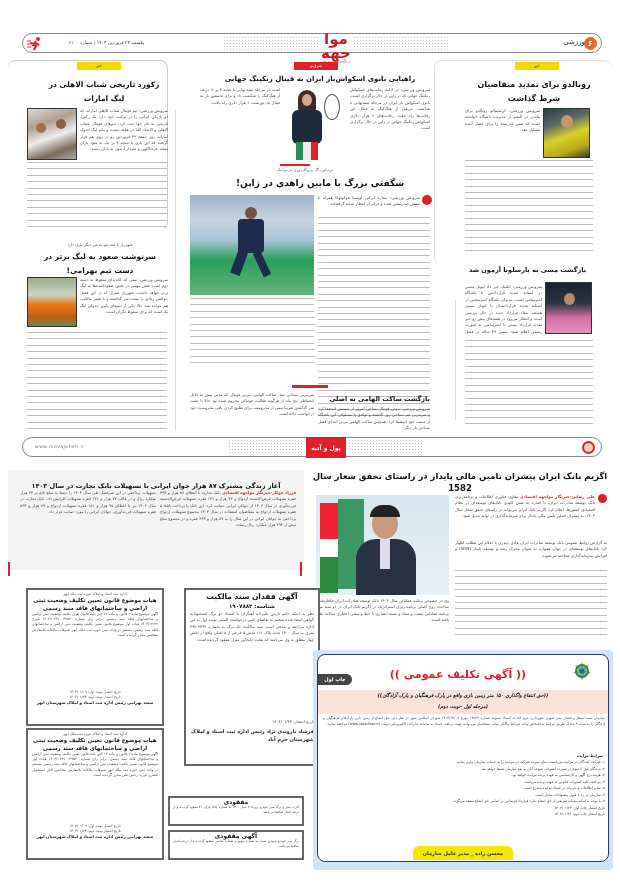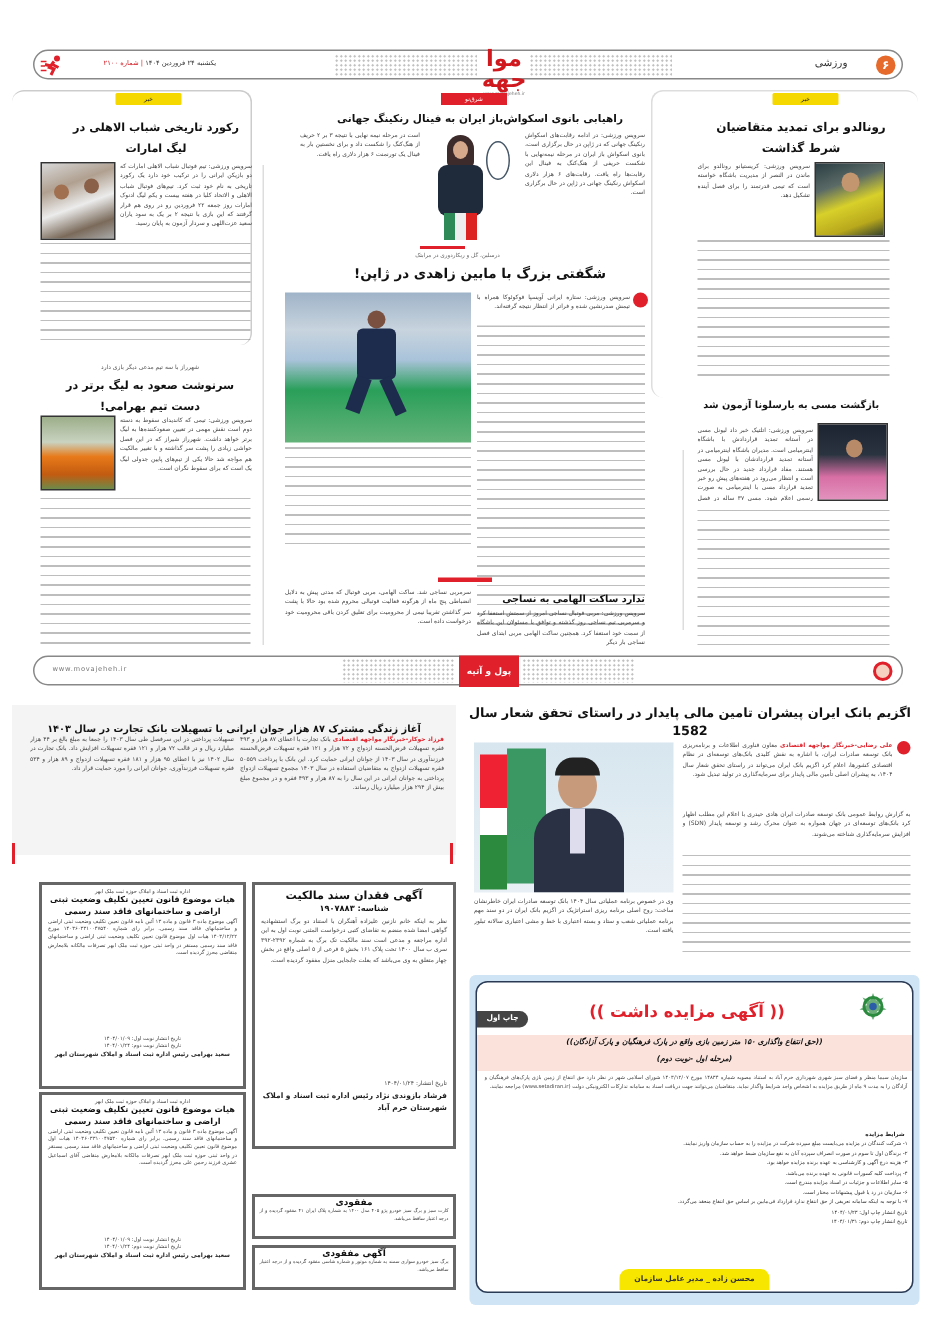--- a/index.html
+++ b/index.html
@@ -17,21 +17,21 @@
 .notice{position:absolute;border:2px double #666;background:#fff}
 .notice .t{font-weight:bold;text-align:center;color:#111}
 .redbar{position:absolute;background:#e0202a}
 .lines{background-image:repeating-linear-gradient(to bottom,#888 0 1px,transparent 1px 6.4px);opacity:.55}
 </style>
 </head>
 <body>
 
 <div class="bar" style="top:33px;">
   <div class="abs" style="right:4px;top:3px;width:13px;height:13px;border-radius:50%;background:#e66a2c;color:#fff;font-size:8px;font-weight:bold;text-align:center;line-height:13px">۶</div>
-  <div class="abs" style="right:36px;top:4px;font-size:7px;color:#333">ورزشی</div>
+  <div class="abs" style="right:16px;top:4px;font-size:7px;color:#333">ورزشی</div>
   <div class="dots" style="left:330px;width:95px;top:2px;height:15px"></div>
   <div class="dots" style="left:200px;width:95px;top:2px;height:15px"></div>
   <div class="abs" style="left:290px;top:-2px;width:46px;text-align:center">
     <div style="font-size:15px;font-weight:bold;color:#d0181f;line-height:14px">موا جهه</div>
     <div style="font-size:3px;color:#777;direction:ltr">www.movajeheh.ir</div>
   </div>
   <div class="abs" style="left:46px;top:6px;font-size:4.5px;color:#333;white-space:nowrap">
     <span>یکشنبه ۲۴ فروردین ۱۴۰۴</span>
     <span style="color:#d0181f"> | </span>
     <span style="color:#d0181f">شماره ۲۱۰۰</span>
@@ -84,21 +84,21 @@
   <div style="position:absolute;left:55px;top:12px;width:12px;height:12px;border-radius:50%;background:#7a5040"></div>
   <div style="position:absolute;left:48px;top:24px;width:26px;height:34px;background:#1d2b4d;border-radius:4px"></div>
   <div style="position:absolute;left:44px;top:56px;width:10px;height:24px;background:#1d2b4d;transform:rotate(20deg)"></div>
   <div style="position:absolute;left:68px;top:56px;width:8px;height:26px;background:#1d2b4d;transform:rotate(-25deg)"></div>
 </div>
 <div class="txt abs lines" style="left:318px;top:217px;width:112px;height:200px"></div>
 <div class="txt abs" style="left:318px;top:217px;width:112px;height:200px;opacity:0">شهاب زاهدی سه ماه قبل با پایان رقابت‌های جی لیگ ژاپن پیشنهادات جالب توجهی از این کشور و باشگاه‌های چین، قطر، امارات و... دریافت کرد و در شرایطی که آمار گل جالب توجهی در سال گذشته با ۱۱ گل و دو پاس گل داشت، این فرصت را به دست آورد تا انتقال مهمی را تجربه کند.</div>
 <div class="txt abs lines" style="left:190px;top:298px;width:124px;height:70px"></div>
 <div class="txt abs" style="left:190px;top:298px;width:124px;height:70px;opacity:0">مهاجم ساپل پرسپولیس که فصل قبل بهترین گلزن باشگاه آویسپا بود و امروز هم سعی داشت درباره یوکوهاما ماریونس را بار کند، در دقیقه ۴۵+۱ تیمش را به گل رساند.</div>
 <div class="abs" style="left:292px;top:385px;width:36px;height:3px;background:#e0202a"></div>
-<div class="hd abs" style="left:318px;top:395px;width:112px;font-size:6.5px;text-align:right">ندارد ساکت الهامی به نساجی</div>
+<div class="hd abs" style="left:318px;top:395px;width:112px;font-size:6.5px;text-align:right">بازگشت ساکت الهامی به اصلی</div>
 <div class="txt abs" style="left:190px;top:392px;width:124px;height:40px">سرمربی نساجی شد. ساکت الهامی، مربی فوتبال که مدتی پیش به دلایل انضباطی پنج ماه از هرگونه فعالیت فوتبالی محروم شده بود حالا با پشت سر گذاشتن تقریبا نیمی از محرومیت برای تعلیق کردن باقی محرومیت خود درخواست داده است.</div>
 <div class="txt abs" style="left:318px;top:406px;width:112px;height:26px">سرویس ورزشی: مربی فوتبال نساجی امروز از سمتش استعفا کرد و سرمربی تیم نساجی روز گذشته و توافق با مسئولان این باشگاه از سمت خود استعفا کرد. همچنین ساکت الهامی مربی ابتدای فصل نساجی بار دیگر</div>
 
 <div class="panel" style="left:8px;top:60px;width:160px;height:170px;border-left:none;border-bottom:none"></div>
 <div class="tag abs" style="left:77px;top:62px;width:44px;height:8px;line-height:8px">خبر</div>
 <div class="hd abs" style="left:44px;top:78px;width:120px;font-size:7.5px;line-height:14px">رکورد تاریخی شباب الاهلی در لیگ امارات</div>
 <div class="photo" style="left:27px;top:108px;width:50px;height:52px;background:linear-gradient(160deg,#d8d8d8 0%,#b0a090 30%,#ececec 55%,#7a6a5a 80%,#aaa 100%)">
   <div style="position:absolute;left:8px;top:14px;width:10px;height:10px;border-radius:50%;background:#a07050"></div>
   <div style="position:absolute;left:28px;top:10px;width:10px;height:10px;border-radius:50%;background:#8a6048"></div>
 </div>
@@ -144,21 +144,21 @@
 <div class="abs" style="left:8px;top:470px;width:296px;height:100px;background:#f4f4f4"></div>
 <div class="hd abs" style="left:15px;top:482px;width:282px;font-size:6.5px">آغاز زندگی مشترک ۸۷ هزار جوان ایرانی با تسهیلات بانک تجارت در سال ۱۴۰۳</div>
 <div class="txt abs" style="left:160px;top:490px;width:136px;height:78px">
   <span style="color:#e0202a;font-weight:bold">فرزاد حوکار-خبرنگار مواجهه اقتصادی</span>
   <span>بانک تجارت با اعطای ۸۷ هزار و ۴۹۳ فقره تسهیلات قرض‌الحسنه ازدواج و ۷۲ هزار و ۱۲۱ فقره تسهیلات قرض‌الحسنه فرزندآوری در سال ۱۴۰۳ از جوانان ایرانی حمایت کرد. این بانک با پرداخت ۵۰۵۵۹ فقره تسهیلات ازدواج به متقاضیان استفاده در سال ۱۴۰۳ مجموع تسهیلات ازدواج پرداختی به جوانان ایرانی در این سال را به ۸۷ هزار و ۴۹۳ فقره و در مجموع مبلغ بیش از ۲۹۴ هزار میلیارد ریال رساند.</span>
 </div>
 <div class="txt abs" style="left:20px;top:490px;width:136px;height:78px">تسهیلات پرداختی در این سرفصل طی سال ۱۴۰۳ را جمعا به مبلغ بالغ بر ۴۴ هزار میلیارد ریال و در قالب ۷۲ هزار و ۱۲۱ فقره تسهیلات افزایش داد. بانک تجارت در سال ۱۴۰۲ نیز با اعطای ۹۵ هزار و ۱۸۱ فقره تسهیلات ازدواج و ۸۹ هزار و ۵۳۴ فقره تسهیلات فرزندآوری، جوانان ایرانی را مورد حمایت قرار داد.</div>
 <div class="redbar" style="left:8px;top:562px;width:2px;height:14px"></div>
 <div class="redbar" style="left:300px;top:562px;width:2px;height:14px"></div>
 
-<div class="notice" style="left:168px;top:588px;width:136px;height:178px">
+<div class="notice" style="left:184px;top:588px;width:136px;height:178px">
   <div class="t" style="font-size:7.5px;margin-top:2px">آگهی فقدان سند مالکیت</div>
   <div class="t" style="font-size:5.5px;margin:2px 0">شناسه: ۱۹۰۷۸۸۳</div>
   <div class="txt" style="padding:0 4px;height:108px;font-size:4px;line-height:6.4px">نظر به اینکه خانم نازنین علیزاده آهنگران با استناد دو برگ استشهادیه گواهی امضا شده منضم به تقاضای کتبی درخواست المثنی نوبت اول به این اداره مراجعه و مدعی است سند مالکیت تک برگ به شماره ۲۳۹۲-۳۹۲ سری ب سال ۱۴۰۰ تحت پلاک ۱۶۱ بخش ۵ فرعی از ۵ اصلی واقع در بخش چهار متعلق به وی می‌باشد که بعلت جابجایی منزل مفقود گردیده است.</div>
   <div class="txt" style="padding:0 4px;height:8px">تاریخ انتشار: ۱۴۰۴/۰۱/۲۴</div>
   <div style="padding:0 4px;font-size:5px;font-weight:bold;line-height:8px;color:#222">فرشاد بازوندی نژاد رئیس اداره ثبت اسناد و املاک شهرستان خرم آباد</div>
 </div>
 
 <div class="notice" style="left:168px;top:796px;width:136px;height:30px">
   <div class="t" style="font-size:6px">مفقودی</div>
   <div class="txt" style="padding:0 3px;font-size:3.2px;line-height:5px">کارت سبز و برگ سبز خودرو پژو ۴۰۵ مدل ۱۴۰۰ به شماره پلاک ایران ۴۱ مفقود گردیده و از درجه اعتبار ساقط می‌باشد.</div>
@@ -182,21 +182,21 @@
   <div class="t" style="font-size:5.5px;line-height:8px;padding:0 4px">هیات موضوع قانون تعیین تکلیف وضعیت ثبتی اراضی و ساختمانهای فاقد سند رسمی</div>
   <div class="txt" style="padding:0 4px;height:72px;font-size:3.5px;line-height:5.2px">آگهی موضوع ماده ۳ قانون و ماده ۱۳ آئین نامه قانون تعیین تکلیف وضعیت ثبتی اراضی و ساختمانهای فاقد سند رسمی. برابر رای شماره ۱۴۰۳۶۰۳۳۱۰۰۴۷۵۳۰ هیات اول موضوع قانون تعیین تکلیف وضعیت ثبتی اراضی و ساختمانهای فاقد سند رسمی مستقر در واحد ثبتی حوزه ثبت ملک ابهر تصرفات مالکانه بلامعارض متقاضی آقای اسماعیل عشری فرزند رحمن علی محرز گردیده است.</div>
   <div class="txt" style="padding:0 4px;text-align:center;font-size:3.5px;line-height:5px">تاریخ انتشار نوبت اول: ۱۴۰۴/۰۱/۰۹</div>
   <div class="txt" style="padding:0 4px;text-align:center;font-size:3.5px;line-height:5px">تاریخ انتشار نوبت دوم: ۱۴۰۴/۰۱/۲۴</div>
   <div style="font-size:4px;text-align:center;font-weight:bold;color:#222">سعید بهرامی رئیس اداره ثبت اسناد و املاک شهرستان ابهر</div>
 </div>
 
 <div class="abs" style="left:313px;top:650px;width:300px;height:220px;background:#cfe4f4;border-radius:4px">
   <div class="abs" style="left:4px;top:4px;width:292px;height:208px;background:#fff;border:1px solid #2a3a55;border-radius:8px"></div>
   <div class="abs" style="left:5px;top:24px;width:34px;height:11px;background:#444;color:#fff;font-size:5px;font-weight:bold;text-align:center;line-height:11px;border-radius:0 6px 6px 0">چاپ اول</div>
-  <div class="abs hd" style="left:70px;top:18px;width:150px;font-size:11px;color:#e0202a">(( آگهی مزایده داشت ))</div>
+  <div class="abs hd" style="left:70px;top:18px;width:150px;font-size:11px;color:#e0202a">(( آگهی تکلیف عمومی ))</div>
   <div class="abs" style="left:252px;top:10px;width:34px;height:26px">
     <svg width="34" height="26" viewBox="0 0 34 26">
         <circle cx="17" cy="11" r="6" fill="none" stroke="#2b8a3e" stroke-width="2"></circle>
         <path d="M17 2 L19 7 L24 5 L21 10 L26 13 L20 14 L17 20 L14 14 L8 13 L13 10 L10 5 L15 7 Z" fill="#2b8a3e" opacity=".7"></path>
         <circle cx="17" cy="11" r="2.5" fill="#2a5ca8"></circle>
       </svg>
     <div style="font-size:2.5px;text-align:center;color:#333">سازمان سیما، منظر و فضای سبز شهری</div>
   </div>
   <div class="abs" style="left:5px;top:40px;width:290px;height:24px;background:#fbe3dc">
     <div class="hd" style="font-size:5px;line-height:11px;font-style:italic">((حق انتفاع واگذاری ۱۵۰ متر زمین بازی واقع در پارک فرهنگیان و پارک آزادگان))</div>

